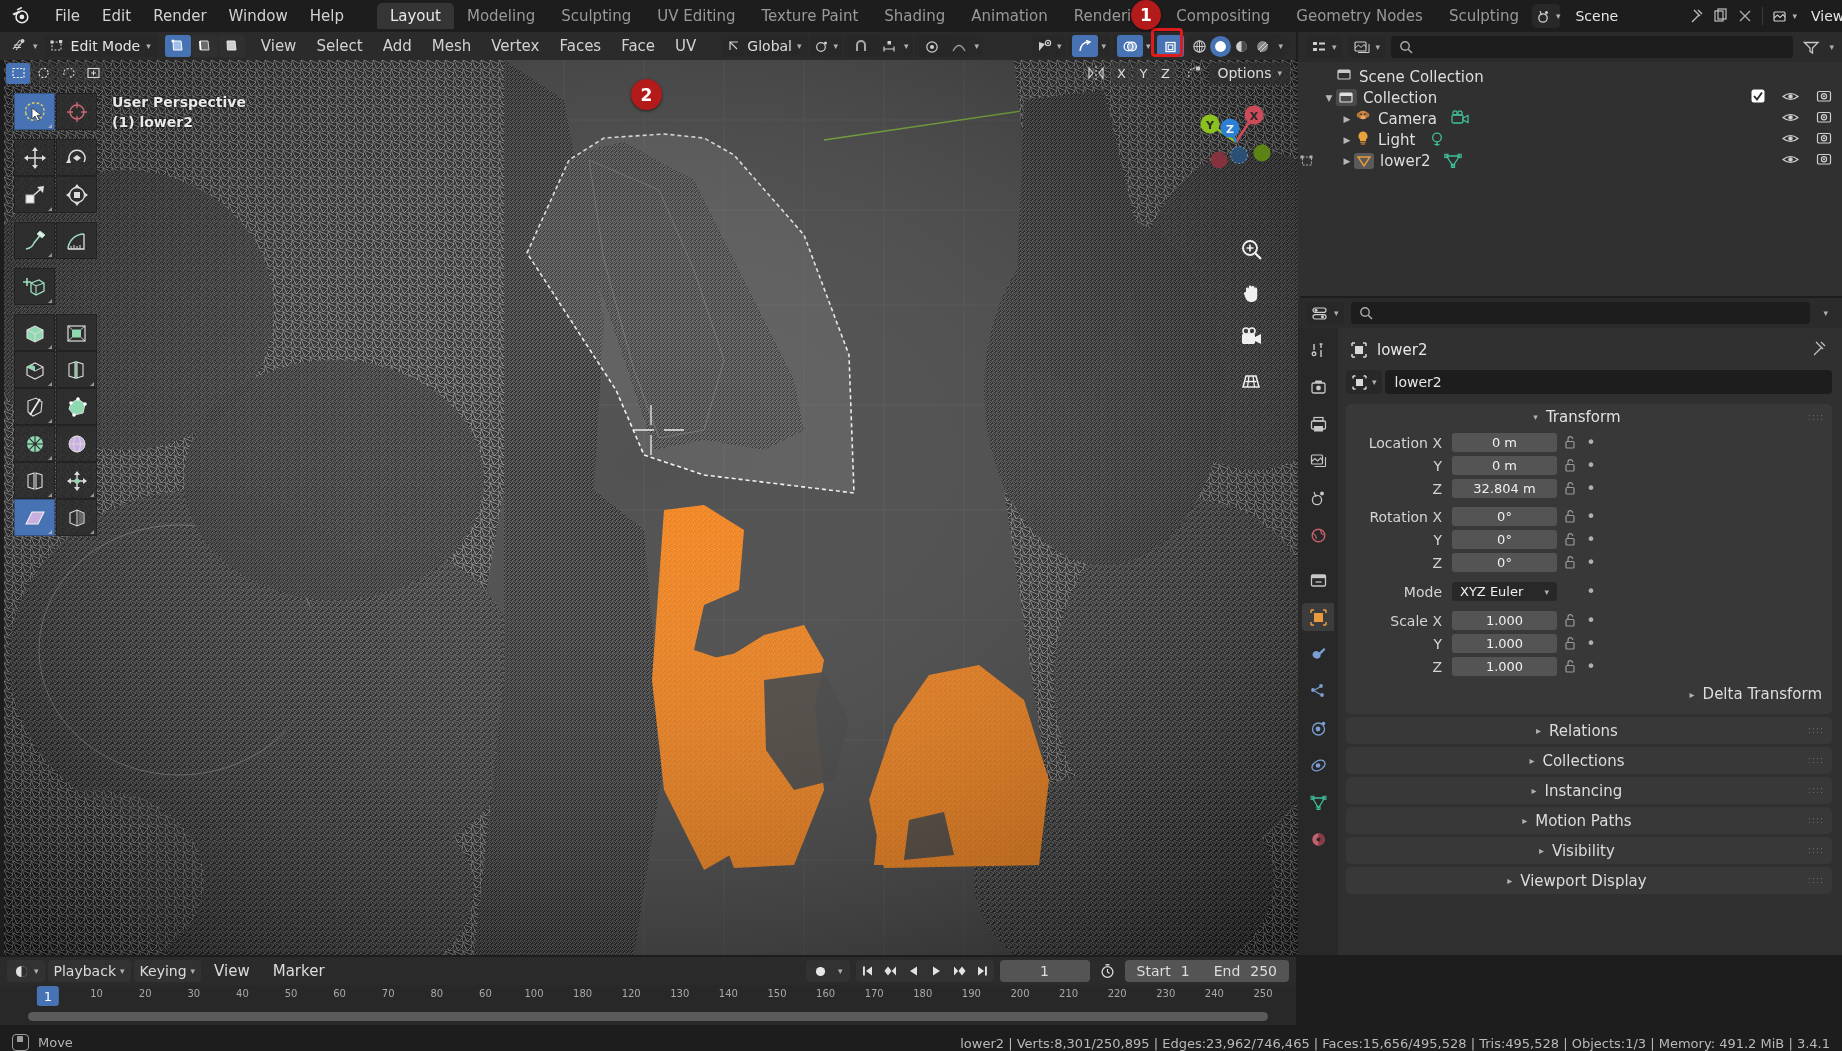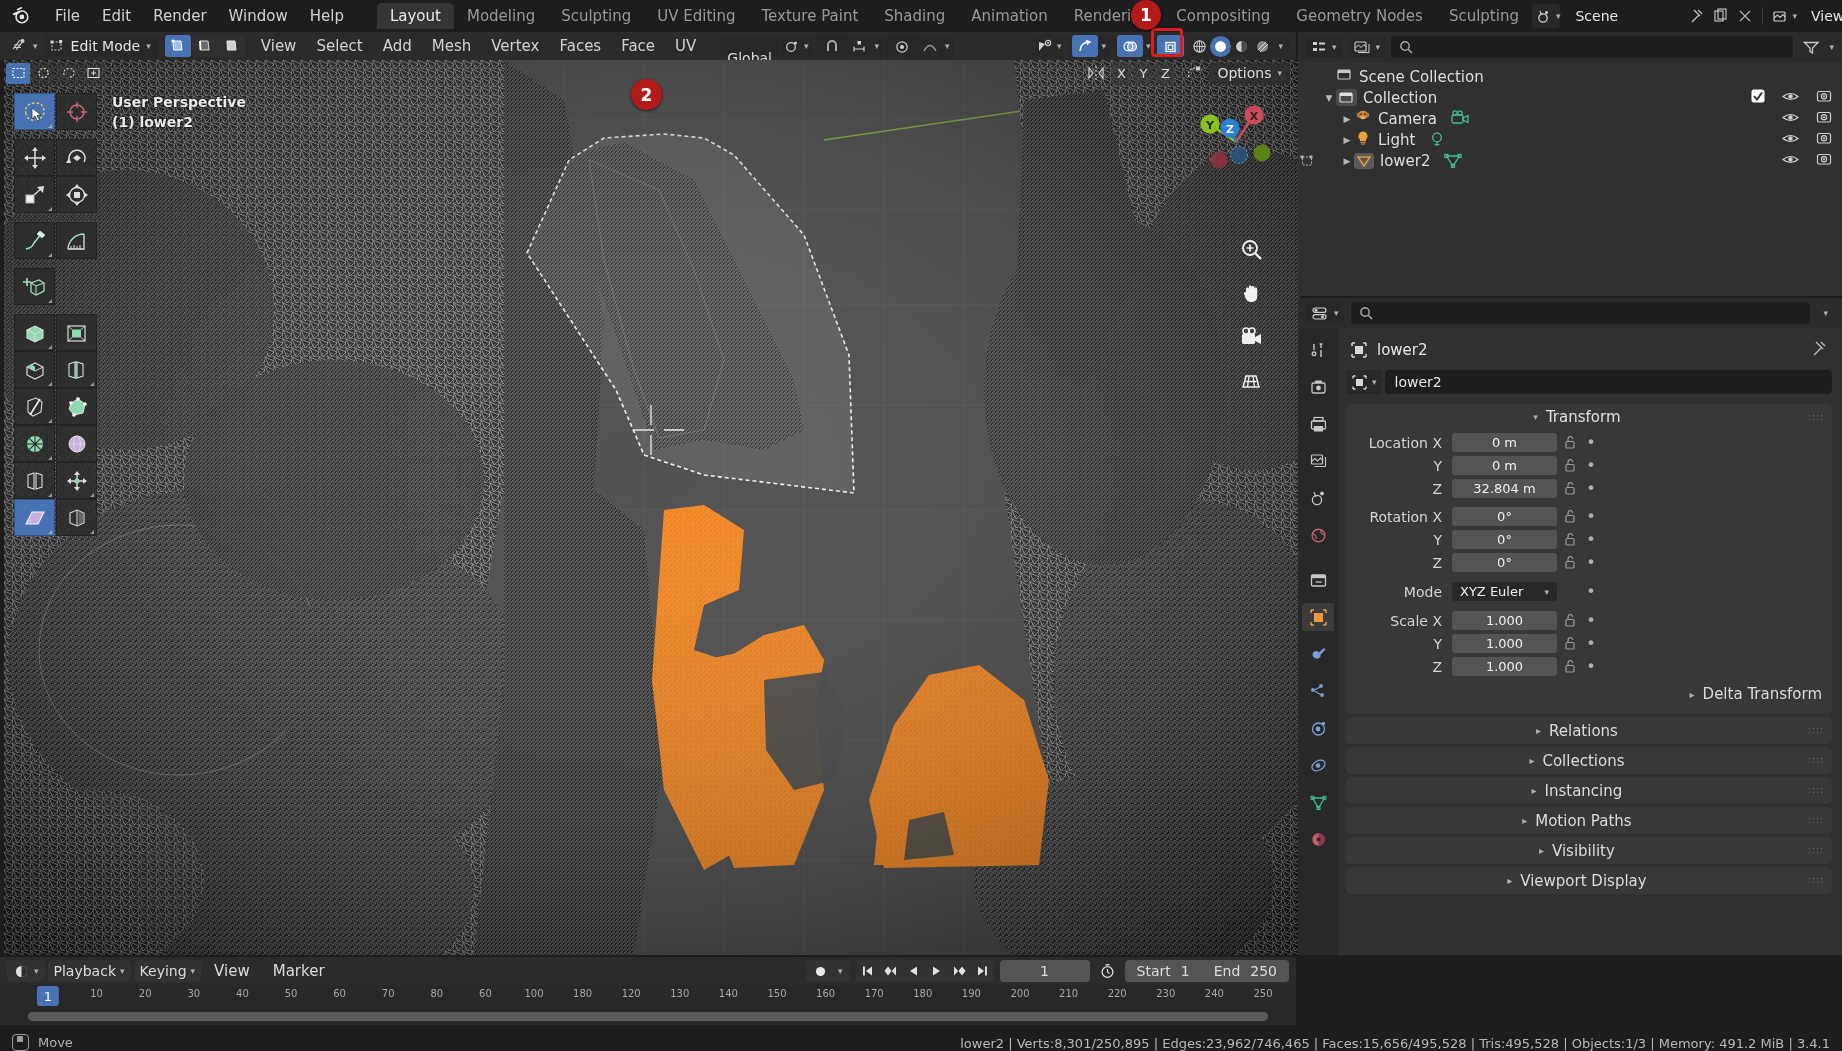--- a/index.html
+++ b/index.html
@@ -46,22 +46,22 @@
   .mode-dd {
     display:flex; align-items:center; gap:6px; background:#282828; height:22px;
     padding:0 7px 0 5px; border-radius:3px; min-width:112px;
   }
   .mode-dd .lbl { font-size:14px; color:#e4e4e4; }
   .chev { font-size:9px; color:#b0b0b0; margin-left:auto; }
   .tri-grp { display:flex; gap:1px; margin:0 5px; }
   .tri-btn { width:26px; height:22px; border-radius:3px; background:#303030; display:flex; align-items:center; justify-content:center; }
   .tri-btn.on { background:#4772b3; }
   .orient-dd {
-    display:flex; align-items:center; gap:15px; background:#282828; height:22px;
-    padding:0 6px; border-radius:3px;flex-direction:column;
+    display:flex; align-items:center; gap:5px; background:#282828; height:22px;
+    padding:0 6px; border-radius:3px;
   }
   .sm-dd { display:flex; align-items:center; background:#282828; height:22px; padding:0 4px; border-radius:3px; gap:3px; }
   .shade-grp { display:flex; align-items:center; background:#282828; border-radius:11px; height:22px; padding:0 2px; }
   .shade-ball { width:21px; height:21px; border-radius:50%; display:flex; align-items:center; justify-content:center; }
   .shade-ball.on { background:#4772b3; }
 
   
   .vp-row2 {
     position:absolute; left:0; top:60px; width:1296px; height:26px;
     display:flex; align-items:center; padding:0 6px; gap:3px; z-index:5;

